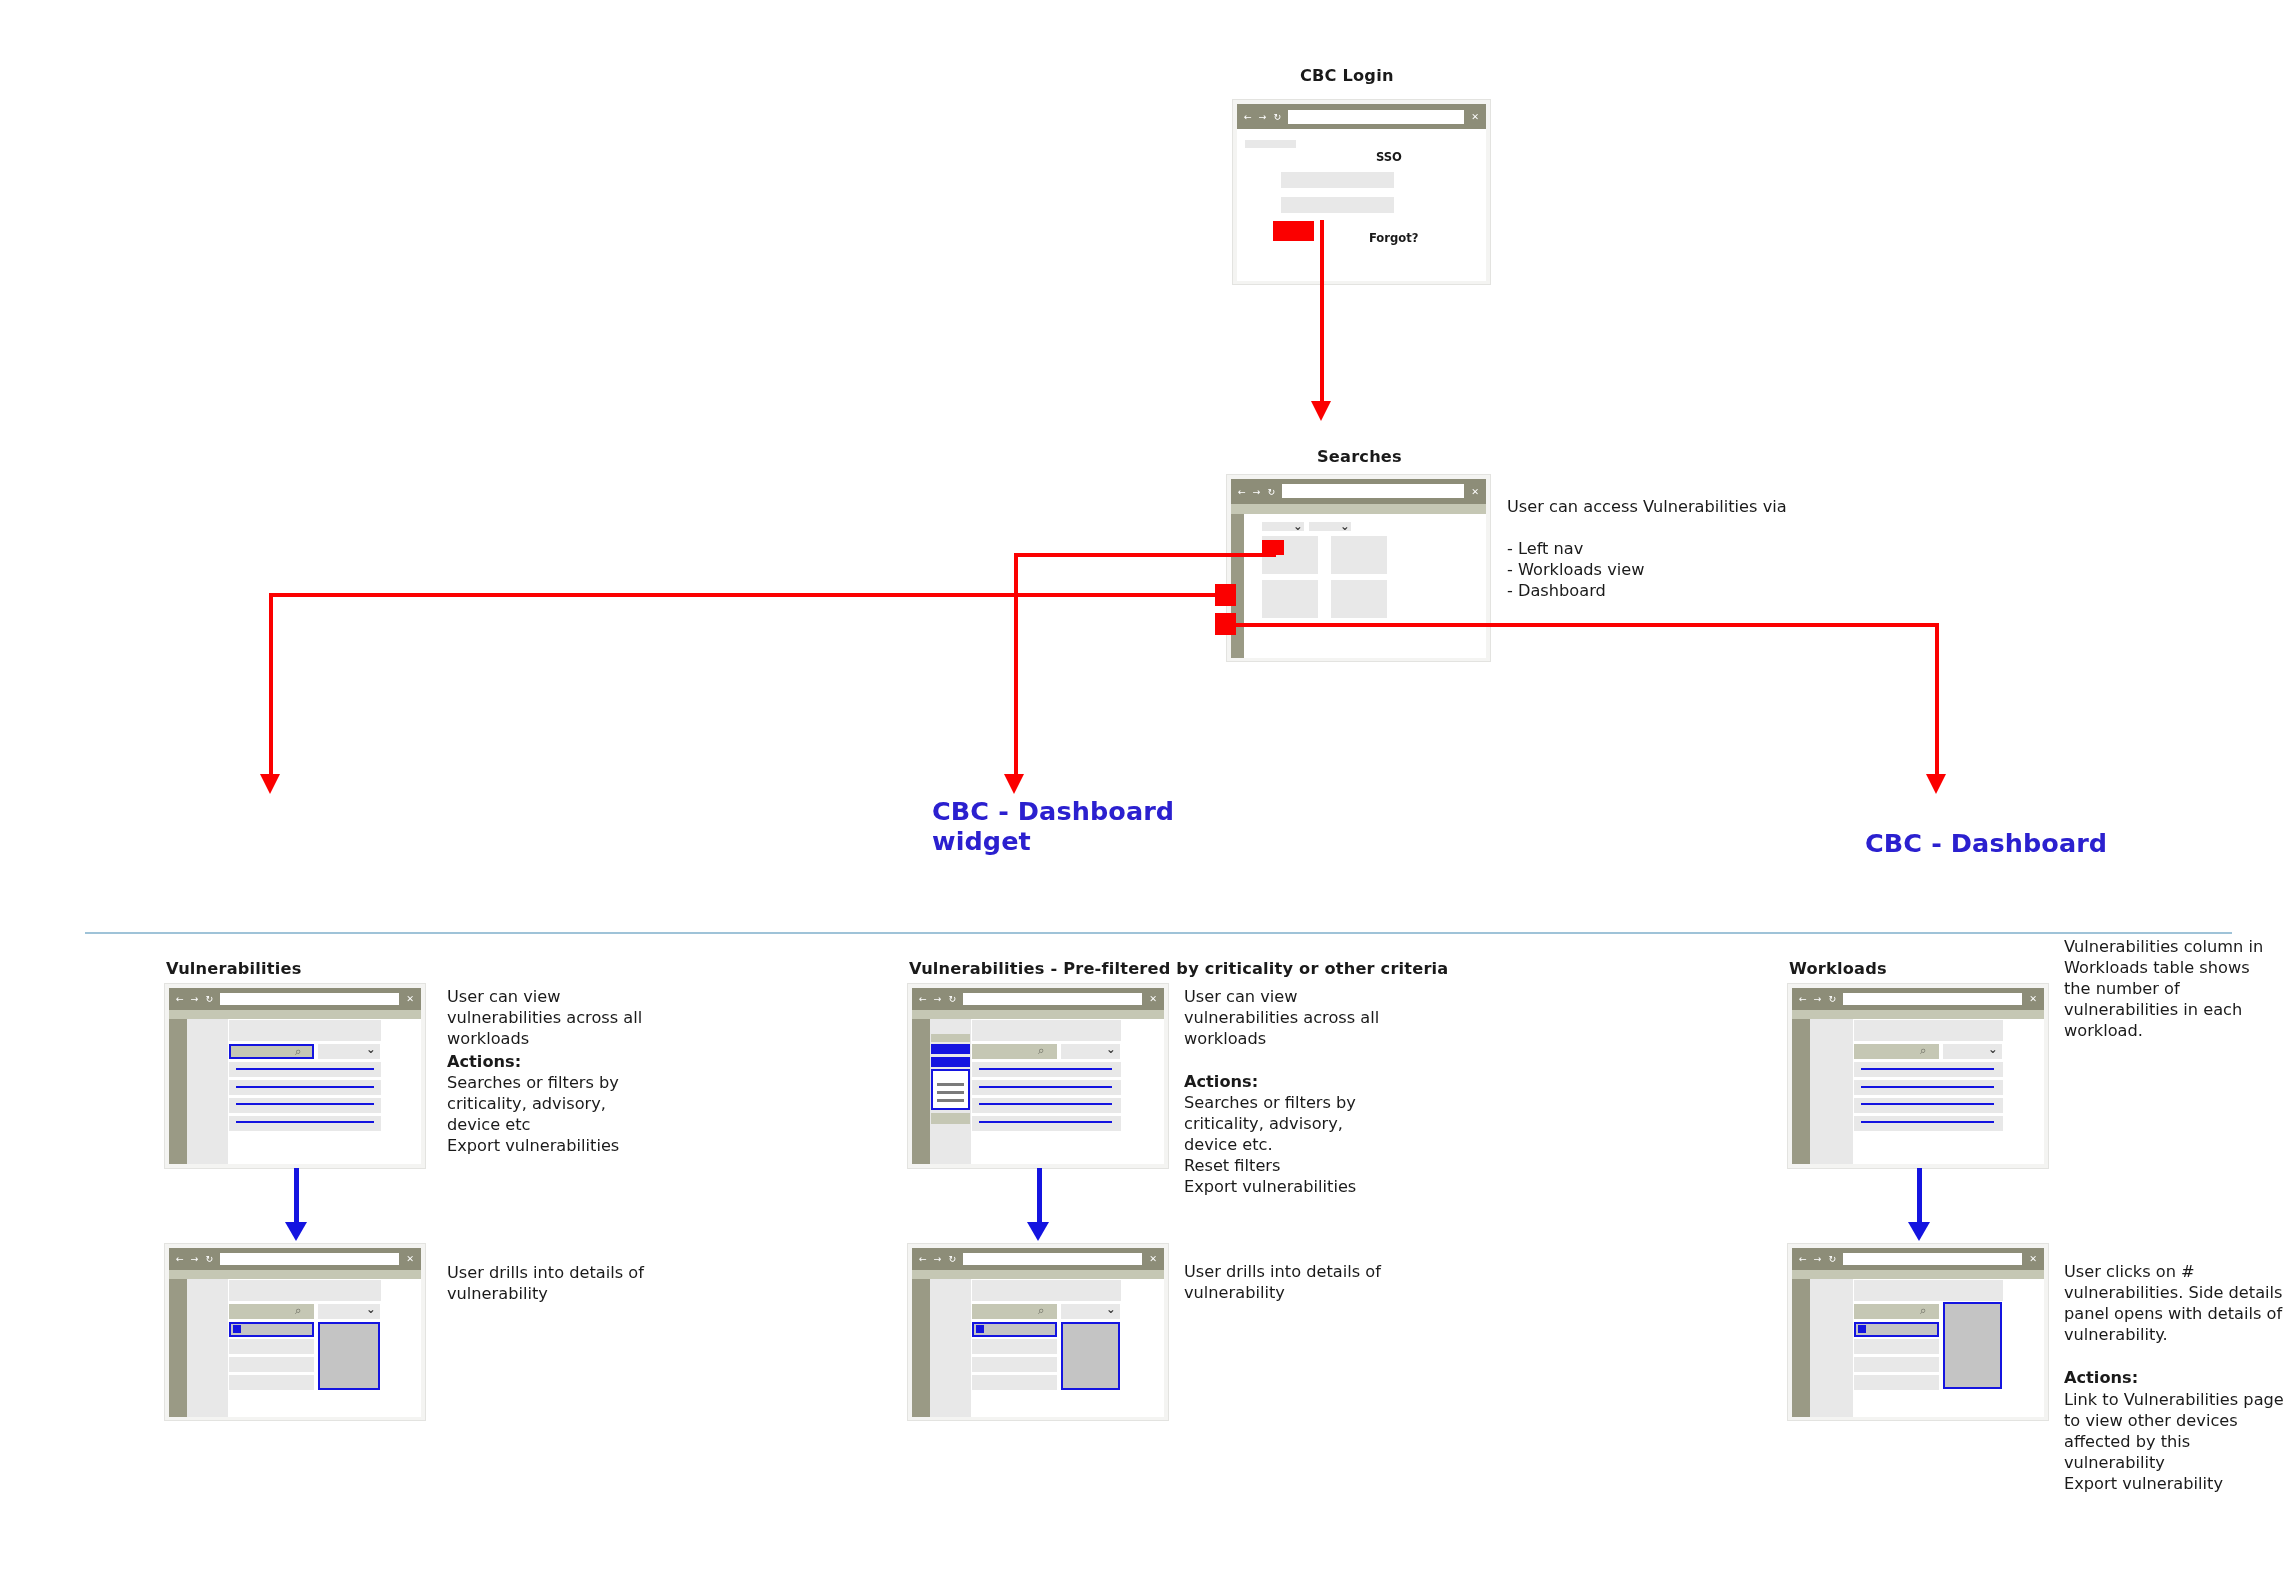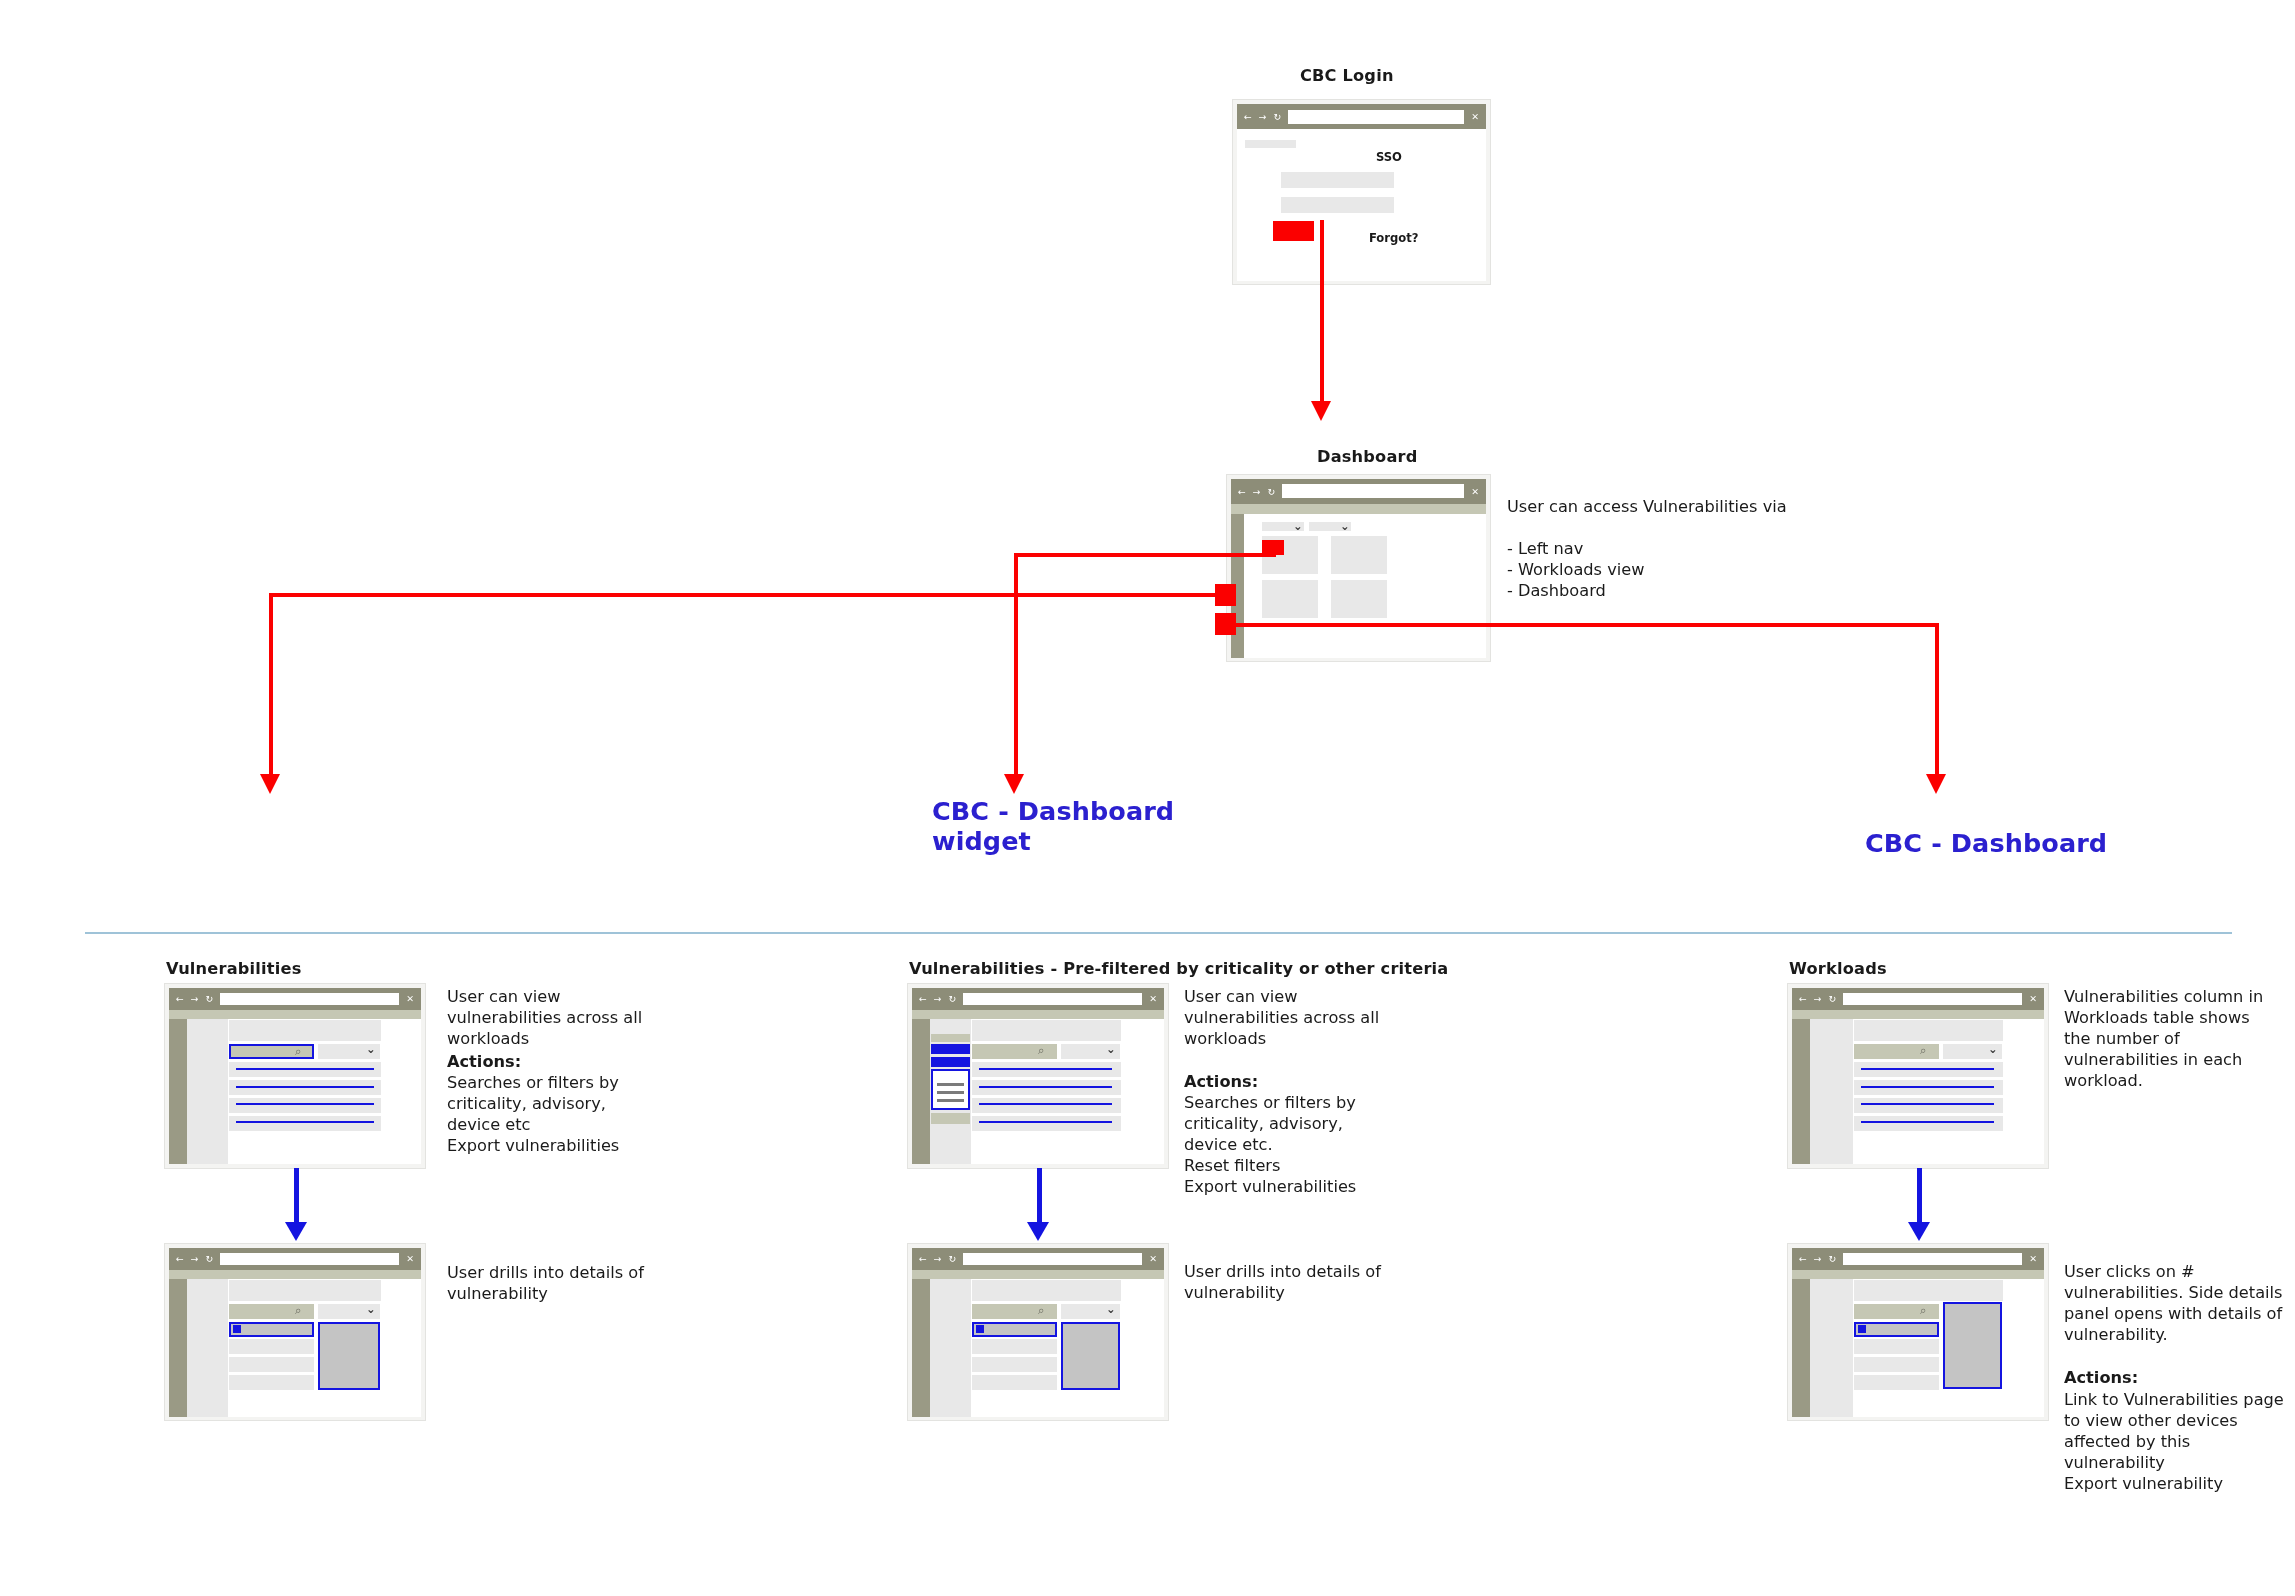--- a/index.html
+++ b/index.html
@@ -136,21 +136,21 @@
       <div class="abs blk" style="left:44px; top:43px; width:113px; height:15.5px;"></div>
       <div class="abs blk" style="left:44px; top:68px; width:113px; height:15.5px;"></div>
       <div class="abs red-fill" style="left:36px; top:92px; width:41px; height:19.3px;"></div>
       <div class="abs" style="left:132px; top:102px; font-size:11.6px; font-weight:bold; color:#1a1a1a;">Forgot?</div>
     </div>
   </div>
 
   <div class="red-v" style="left:1320px; top:220px; height:184px;"></div>
   <div class="arrow-red-down" style="left:1311px; top:401px;"></div>
 
-  <div class="abs node-title" style="left:1317px; top:447px;">Dashboard</div>
+  <div class="abs node-title" style="left:1317px; top:447px;">Searches</div>
 
   <div class="abs browser" style="left:1226px; top:474px; width:265px; height:188px;">
     <div class="br-chrome" style="height:25px;">
       <span class="br-nav-ico">←</span>
       <span class="br-nav-ico">→</span>
       <span class="br-nav-ico">↻</span>
       <span class="br-url"></span>
       <span class="br-close">✕</span>
     </div>
     <div class="br-subbar" style="height:10px;"></div>
@@ -392,21 +392,21 @@
         <div class="abs blk" style="left:0.8px; top:61px; width:149px; height:14.7px;"></div>
         <div class="abs blue-line" style="left:7.7px; top:67px; width:133px; height:2.3px;"></div>
         <div class="abs blk" style="left:0.8px; top:79px; width:149px; height:14.7px;"></div>
         <div class="abs blue-line" style="left:7.7px; top:84px; width:133px; height:2.3px;"></div>
         <div class="abs blk" style="left:0.8px; top:97px; width:149px; height:14.7px;"></div>
         <div class="abs blue-line" style="left:7.7px; top:102px; width:133px; height:2.3px;"></div>
       </div>
     </div>
   </div>
 
-  <div class="abs annot" style="left:2064px; top:986px; width:224px;">Vulnerabilities column in
+  <div class="abs annot" style="left:2064px; top:936px; width:224px;">Vulnerabilities column in
 Workloads table shows
 the number of
 vulnerabilities in each
 workload.</div>
 
   <div class="blue-v" style="left:1917px; top:1168px; height:58px;"></div>
   <div class="arrow-blue-down" style="left:1908px; top:1222px;"></div>
 
   <div class="abs browser" style="left:1787px; top:1243px; width:262px; height:178px;">
     <div class="br-chrome" style="height:21.7px;">

